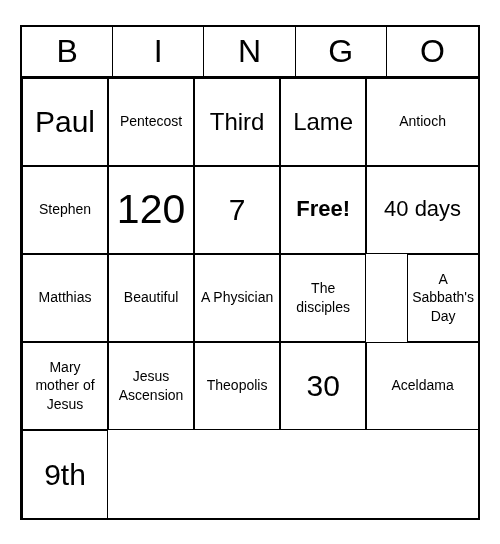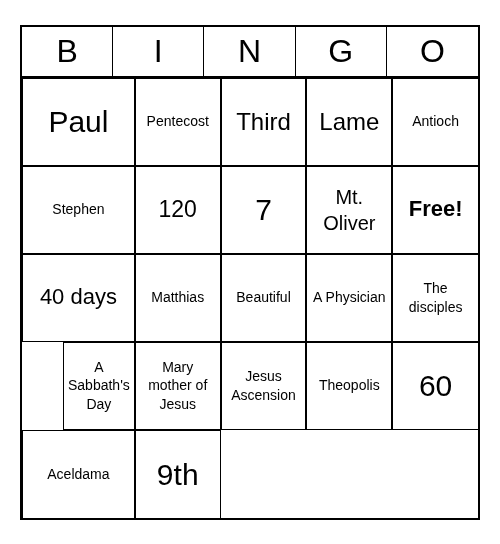--- a/index.html
+++ b/index.html
@@ -65,30 +65,29 @@
       <div class="bingo-header-cell">G</div>
       <div class="bingo-header-cell">O</div>
     </div>
   <div class="bingo-grid">
   <div class="bingo-cell" style="font-size: 30px;">Paul</div>
       <div class="bingo-cell" style="font-size: 14px;">Pentecost</div>
       <div class="bingo-cell" style="font-size: 24px;">Third</div>
       <div class="bingo-cell" style="font-size: 24px;">Lame</div>
       <div class="bingo-cell" style="font-size: 14px;">Antioch</div>
       <div class="bingo-cell" style="font-size: 14px;">Stephen</div>
-      <div class="bingo-cell" style="font-size: 23px;">120</div>
+      <div class="bingo-cell" style="font-size: 41px;">120</div>
       <div class="bingo-cell" style="font-size: 30px;">7</div>
-      <div class="bingo-cell" style="font-size: 20px;">Mt. Oliver</div>
       <div class="bingo-cell" style="font-size: 22px; font-weight: bold;">Free!</div>
       <div class="bingo-cell" style="font-size: 22px;">40 days</div>
       <div class="bingo-cell" style="font-size: 14px;">Matthias</div>
       <div class="bingo-cell" style="font-size: 14px;">Beautiful</div>
       <div class="bingo-cell" style="font-size: 14px;">A Physician</div>
       <div class="bingo-cell" style="font-size: 14px;">The disciples</div>
       <div class="bingo-cell" style="font-size: 14px; margin-left: 41px;">A Sabbath's Day</div>
       <div class="bingo-cell" style="font-size: 14px;">Mary mother of Jesus</div>
       <div class="bingo-cell" style="font-size: 14px;">Jesus Ascension</div>
       <div class="bingo-cell" style="font-size: 14px;">Theopolis</div>
-      <div class="bingo-cell" style="font-size: 30px;">60</div>
+      <div class="bingo-cell" style="font-size: 30px;">30</div>
       <div class="bingo-cell" style="font-size: 14px;">Aceldama</div>
       <div class="bingo-cell" style="font-size: 30px;">9th</div>
     </div>
 </div>
 
 </body></html>

